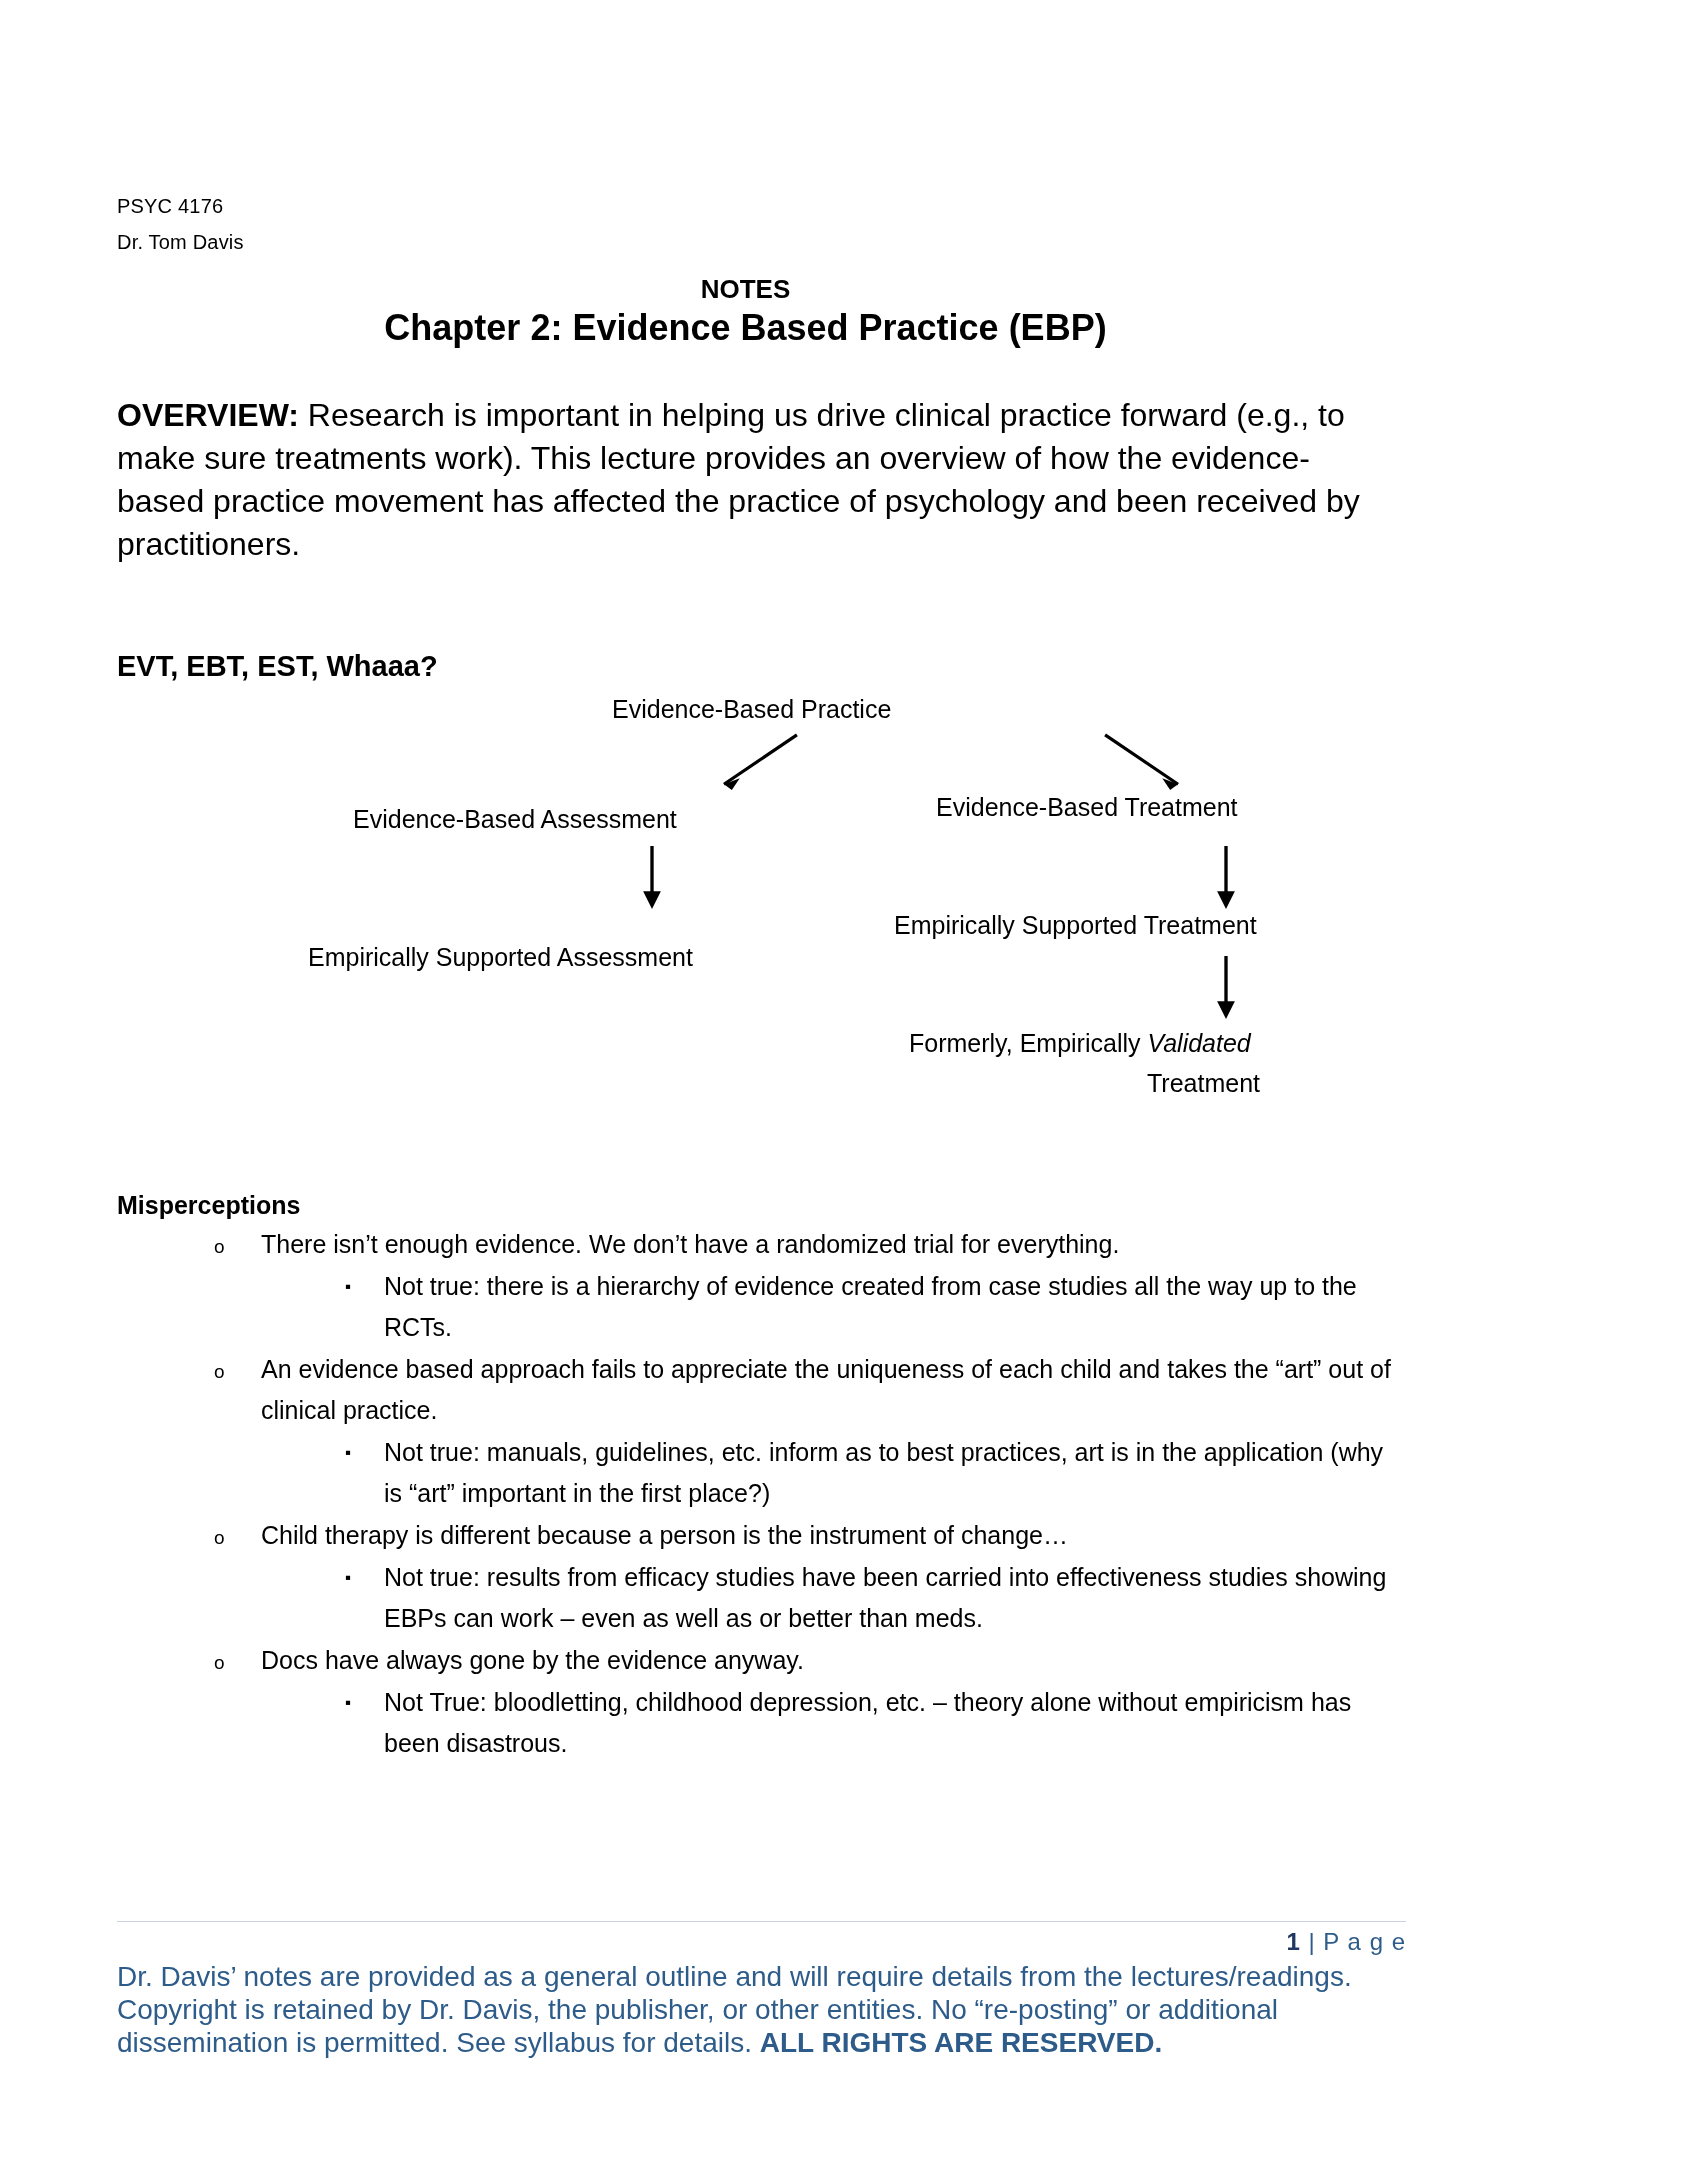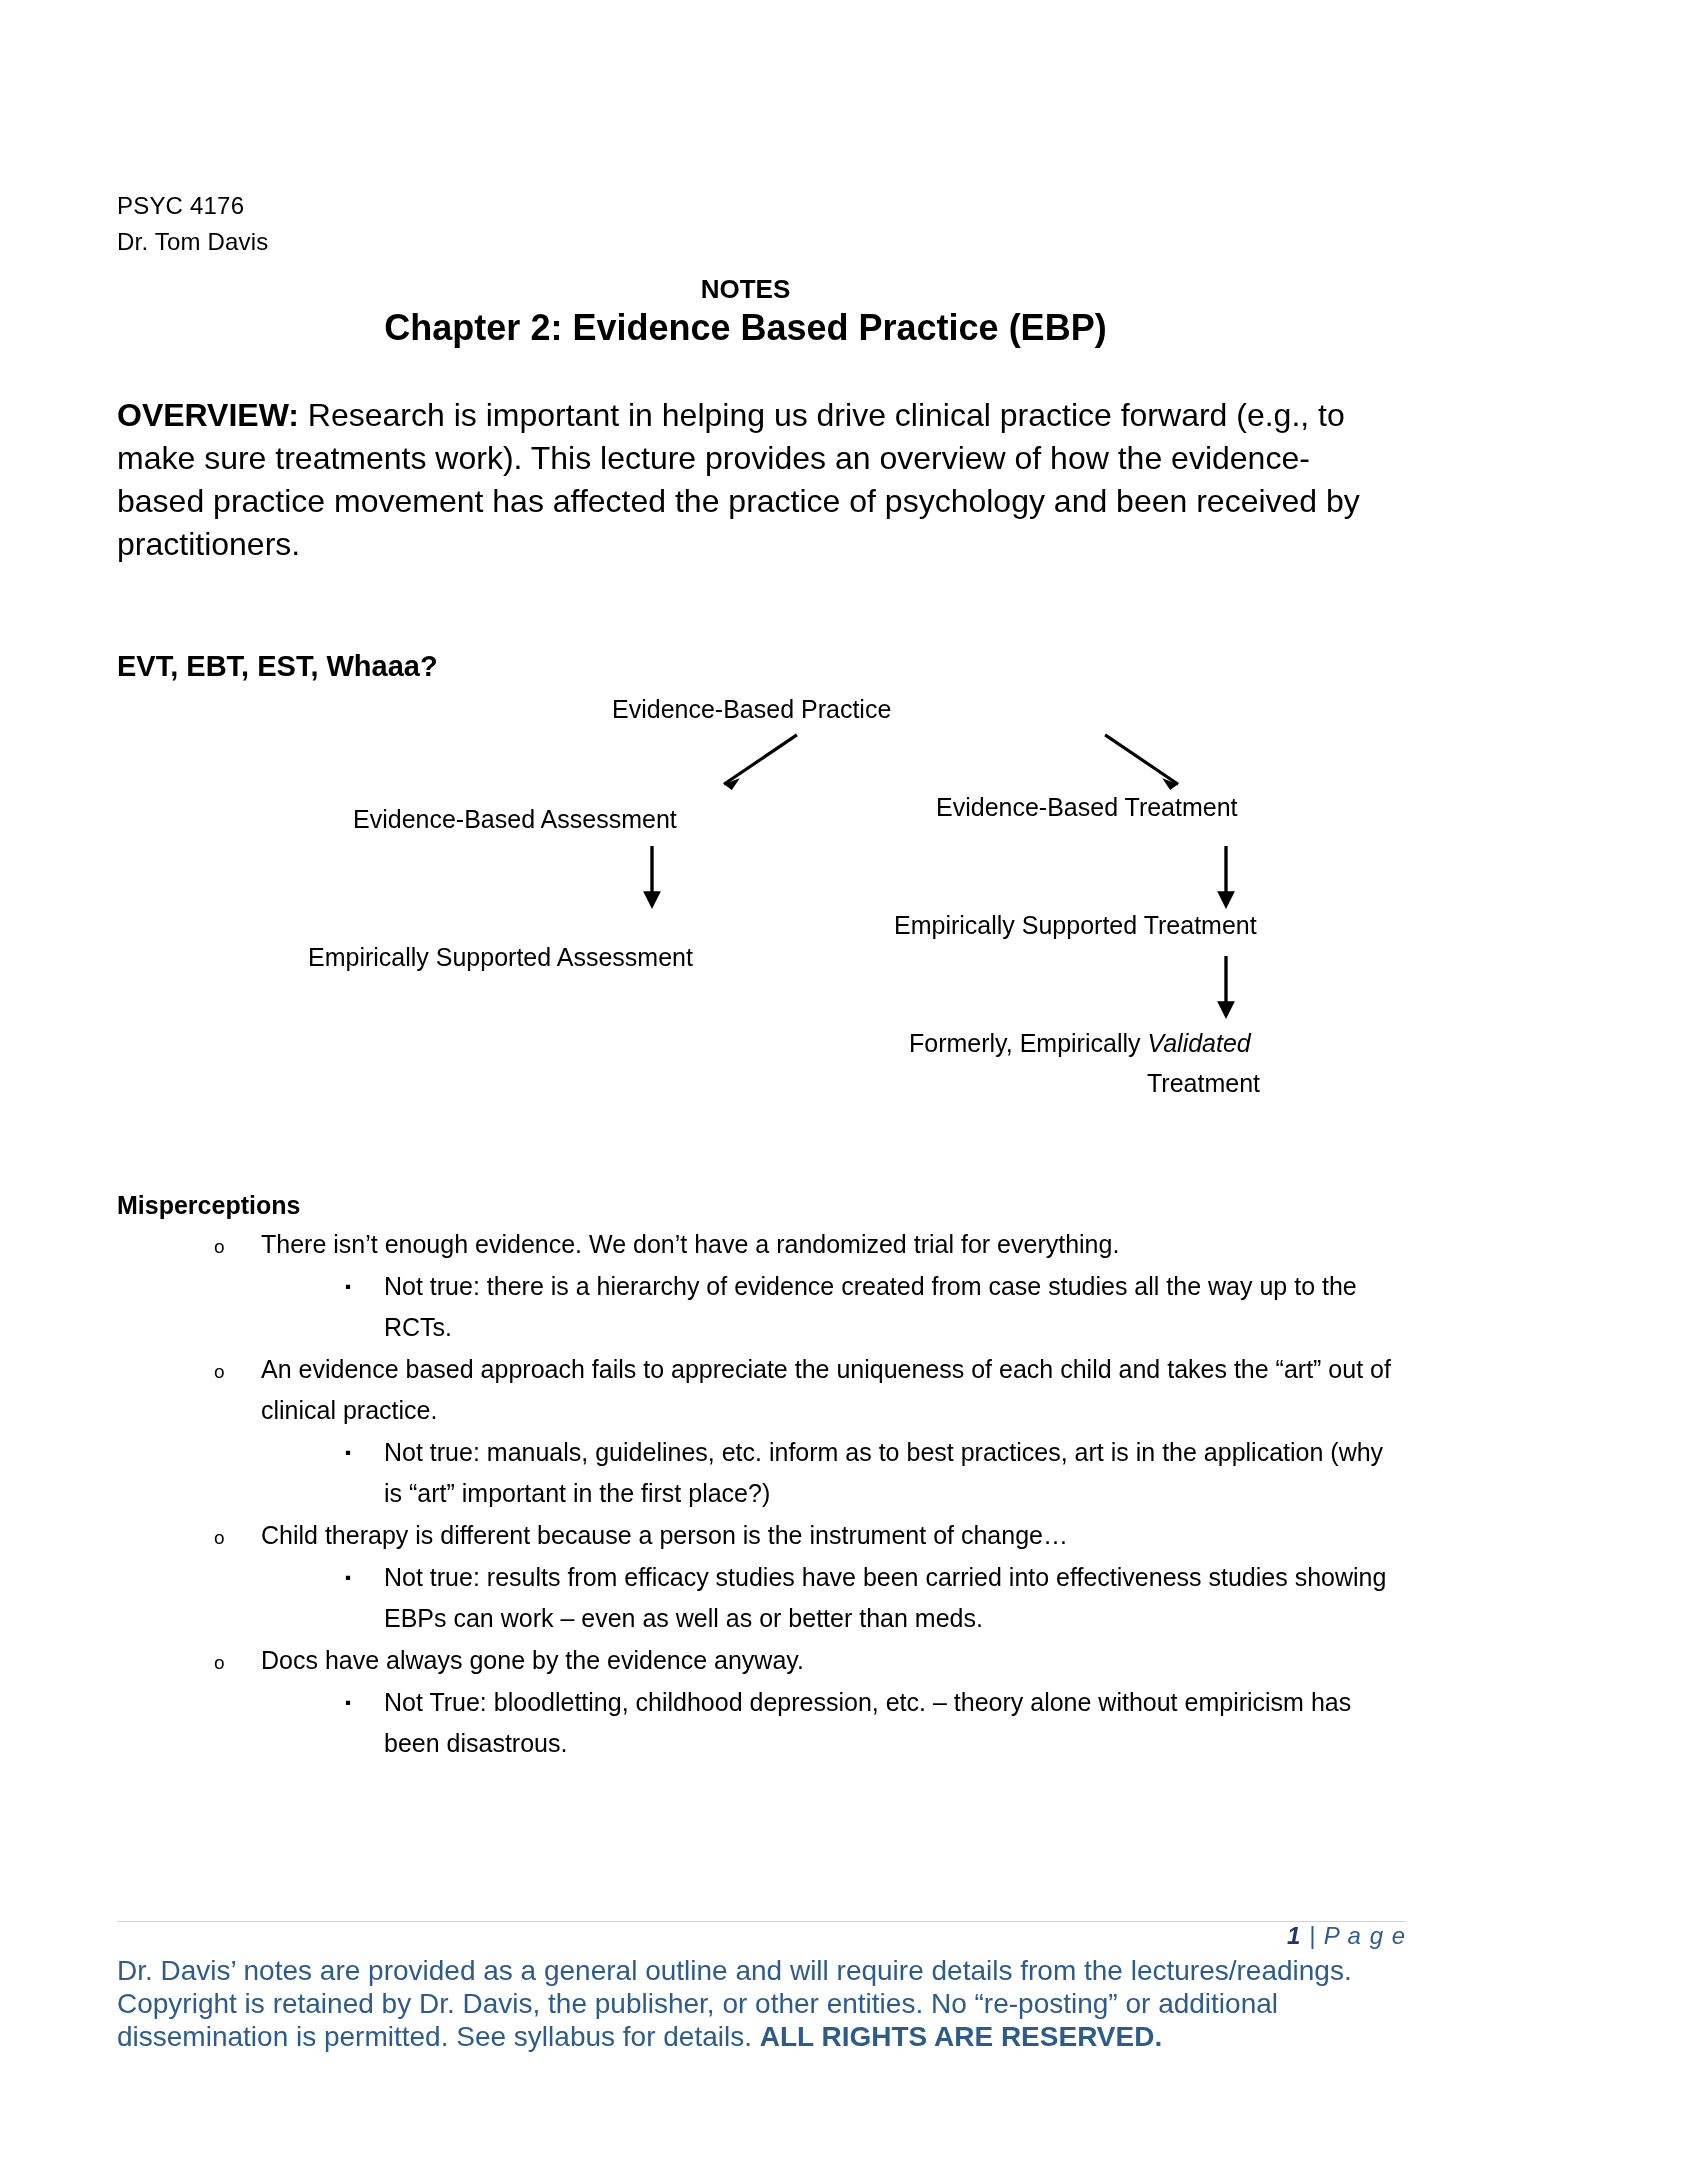--- a/index.html
+++ b/index.html
@@ -22,21 +22,21 @@
     height: 2178px;
     background: #ffffff;
   }
   .content {
     position: absolute;
     left: 117px;
     top: 188px;
     width: 1287px;
   }
   .hdr-line {
-    font-size: 24px;
+    font-size: 20px;
     line-height: 36px;
     letter-spacing: 0.2px;
   }
   .title-block {
     text-align: center;
     margin-top: 10px;
   }
   .title-1 {
     font-size: 26px;
     font-weight: bold;
@@ -126,23 +126,22 @@
     width: 1289px;
   }
   .footer-rule {
     border-top: 1px solid #c9d4e2;
     width: 100%;
   }
   .page-num {
     text-align: right;
     font-size: 24px;
     color: #2e5c8a;
-    margin-top: 0;
+    margin-top: 6px;
     letter-spacing: 1px;
-    font-style: italic;
   }
   .page-num .n { font-weight: bold; color: #1f3864; }
   .footer-text {
     font-size: 28px;
     line-height: 33px;
     color: #2e5c8a;
     margin-top: 4px;
   }
   .footer-text b { font-weight: bold; }
 </style>

